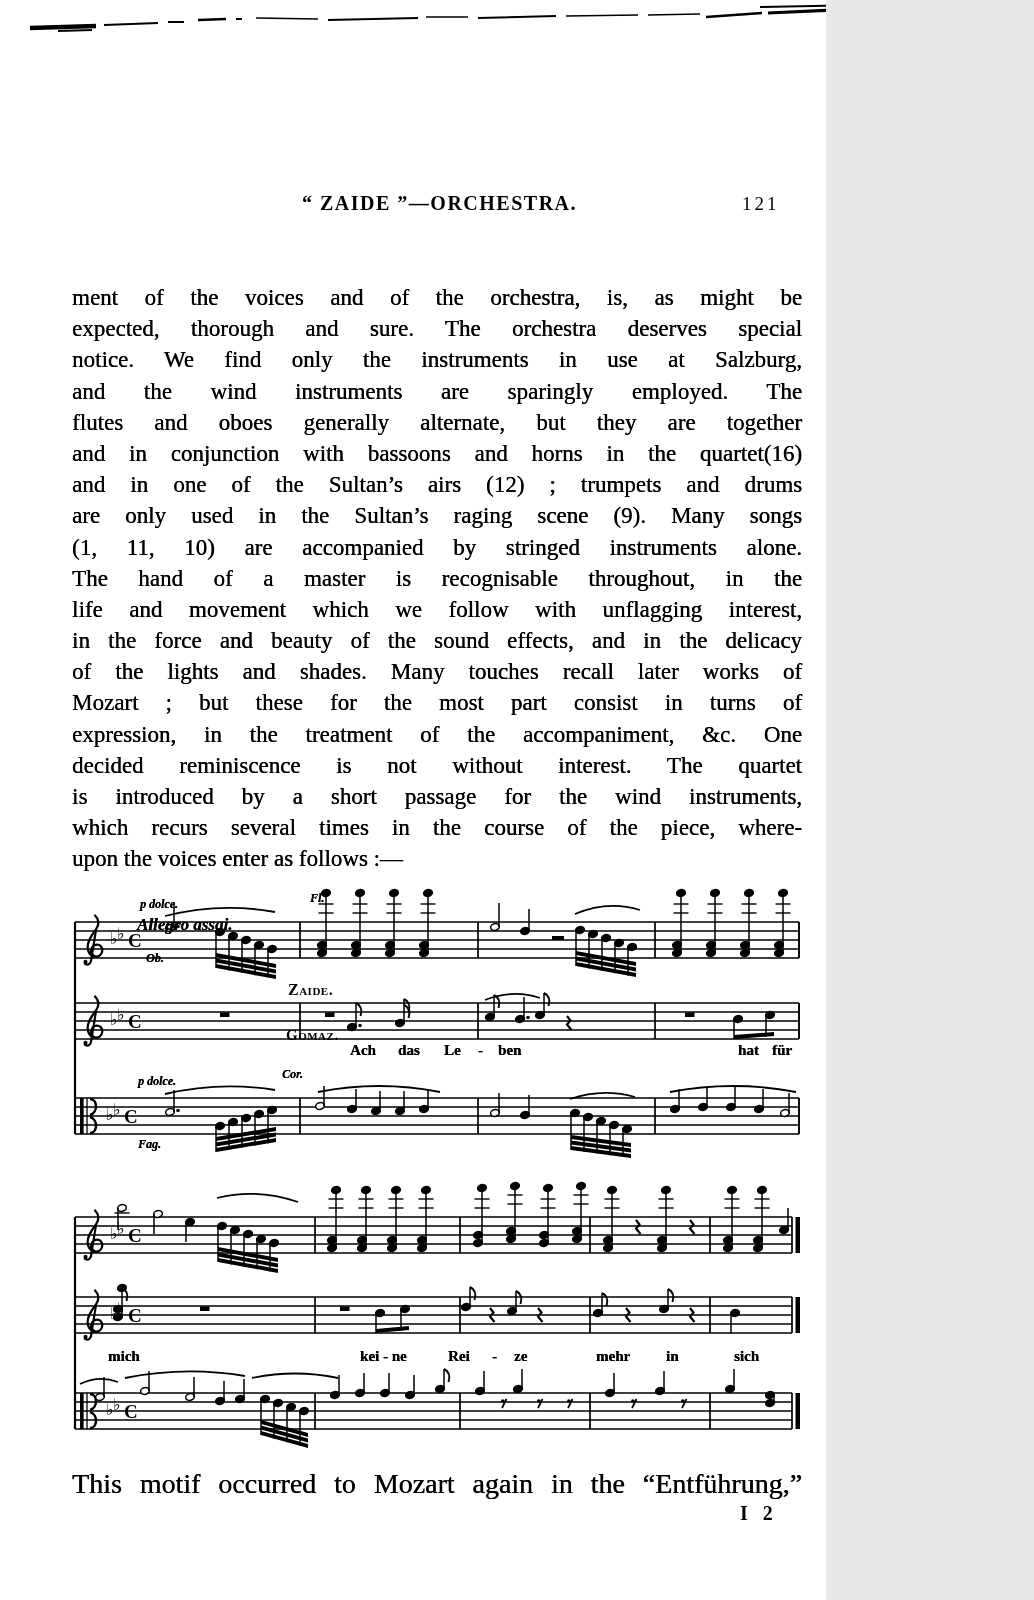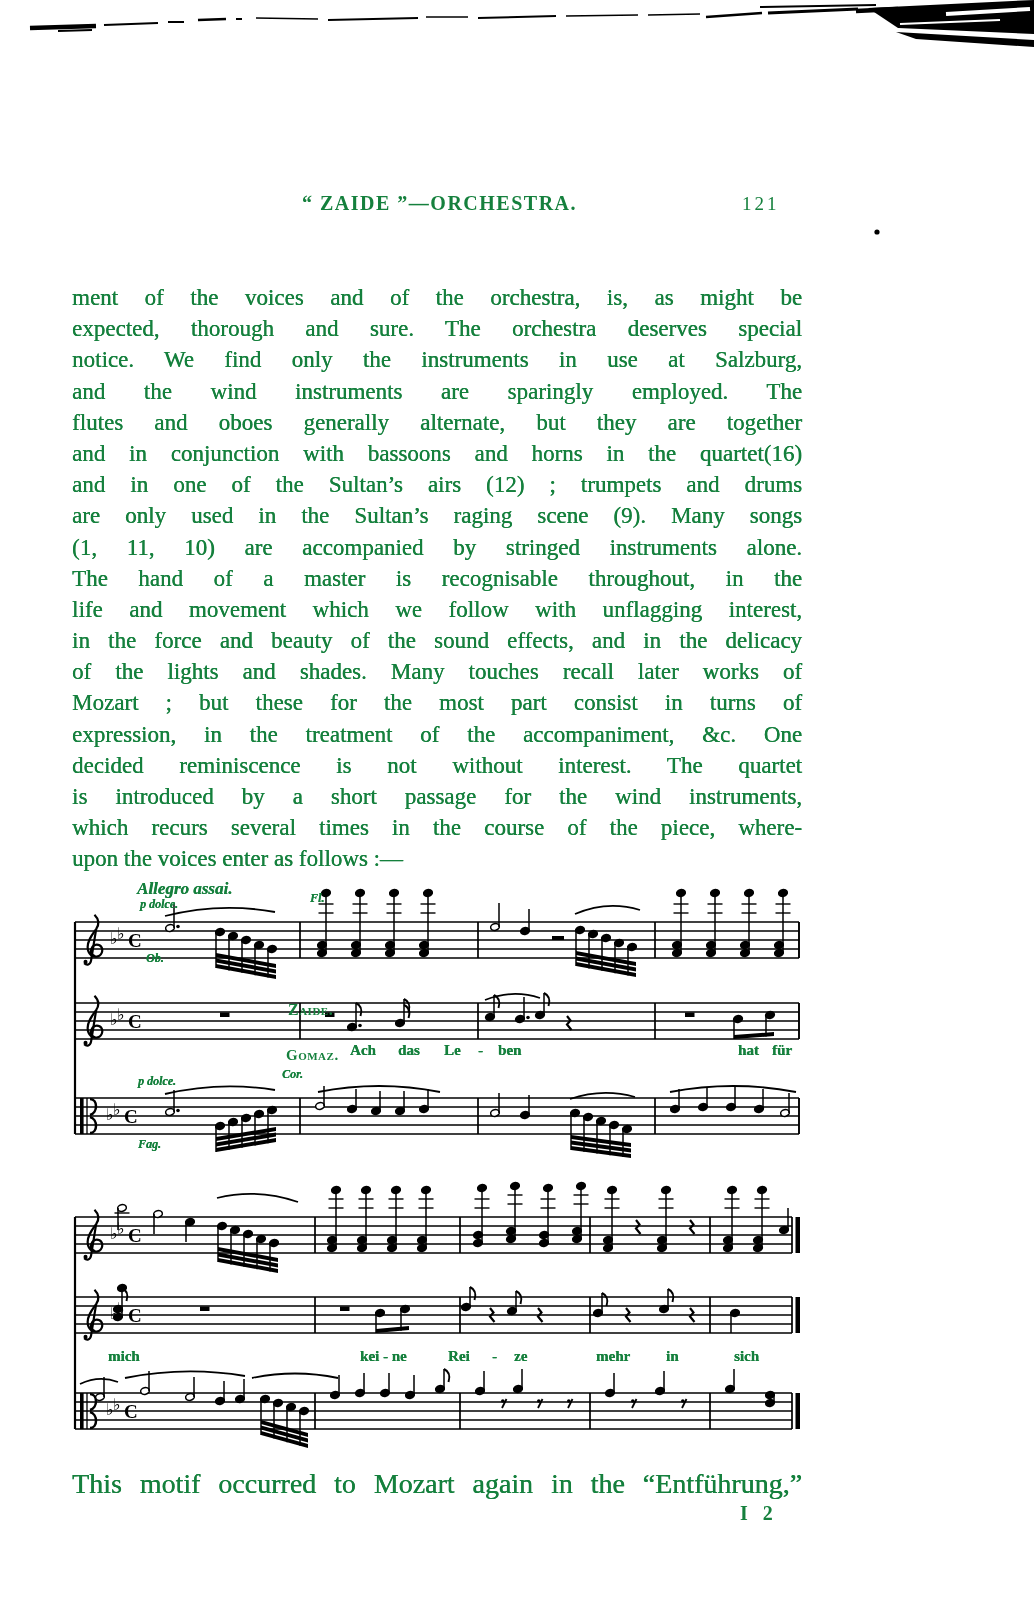--- a/index.html
+++ b/index.html
@@ -1,30 +1,30 @@
 <!DOCTYPE html>
 <html><head>
 <meta charset="utf-8">
 <style>
   html,body{margin:0;padding:0;background:#e8e8e8;}
-  .page{position:relative;width:1034px;height:1600px;background:#ffffff;
-        font-family:"Liberation Serif", serif;color:#15803d;overflow:hidden;}
+  .page{position:relative;width:826px;height:1600px;background:#ffffff;
+        font-family:"Liberation Serif", serif;color:#000000;overflow:hidden;}
   .abs{position:absolute;}
   
   .hdr-title{font-size:20px;letter-spacing:1.5px;font-weight:bold;}
   .hdr-page{font-size:19px;letter-spacing:3px;font-weight:normal;}
   
   .bodyblock{left:72px;top:250px;width:730px;font-size:23px;line-height:31.2px;
              text-shadow:0.35px 0 0 currentColor;margin-top:32px;}
   .bline{text-align:justify;text-align-last:justify;white-space:normal;height:31.2px;}
   .bline.last{text-align-last:left;}
   
   .mlabel{font-style:italic;font-weight:bold;font-size:12px;text-shadow:0.3px 0 0 currentColor;}
-  .tempo{font-size:17px;}
-  .sc{font-variant:small-caps;font-weight:bold;font-size:16px;letter-spacing:0.5px;margin-top:20px;}
+  .tempo{font-size:17px;margin-top:36px;}
+  .sc{font-variant:small-caps;font-weight:bold;font-size:16px;letter-spacing:0.5px;}
   .lyr{font-weight:bold;font-size:15px;text-shadow:0.3px 0 0 currentColor;}
   
   .footline{left:72px;top:1468px;width:730px;font-size:28px;
             text-align:justify;text-align-last:justify;text-shadow:0.35px 0 0 currentColor;}
   .sig{left:740px;top:1502px;font-size:20px;letter-spacing:5px;font-weight:bold;}
   svg{display:block;}
 </style>
 </head>
 <body>
 

